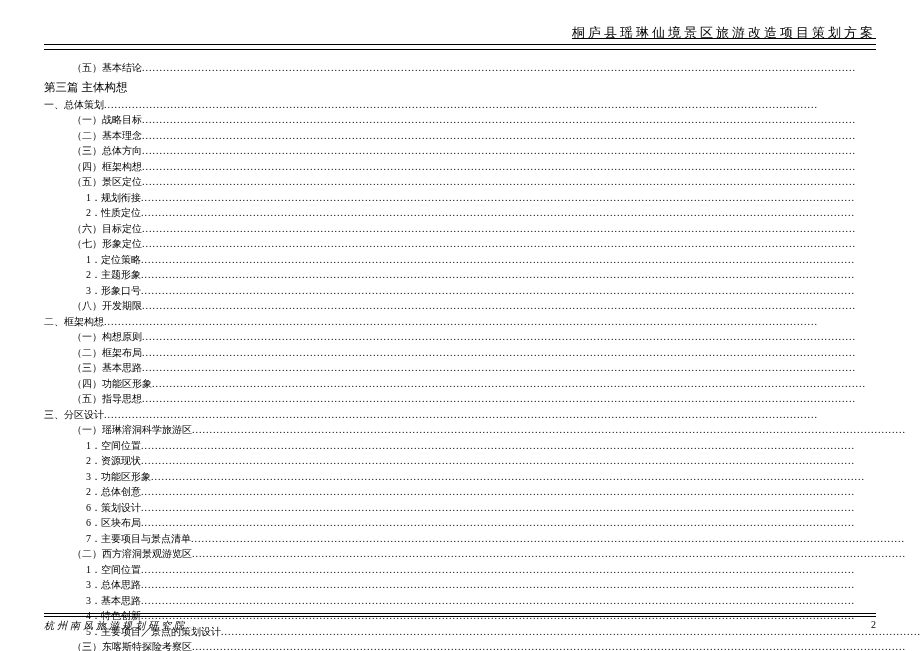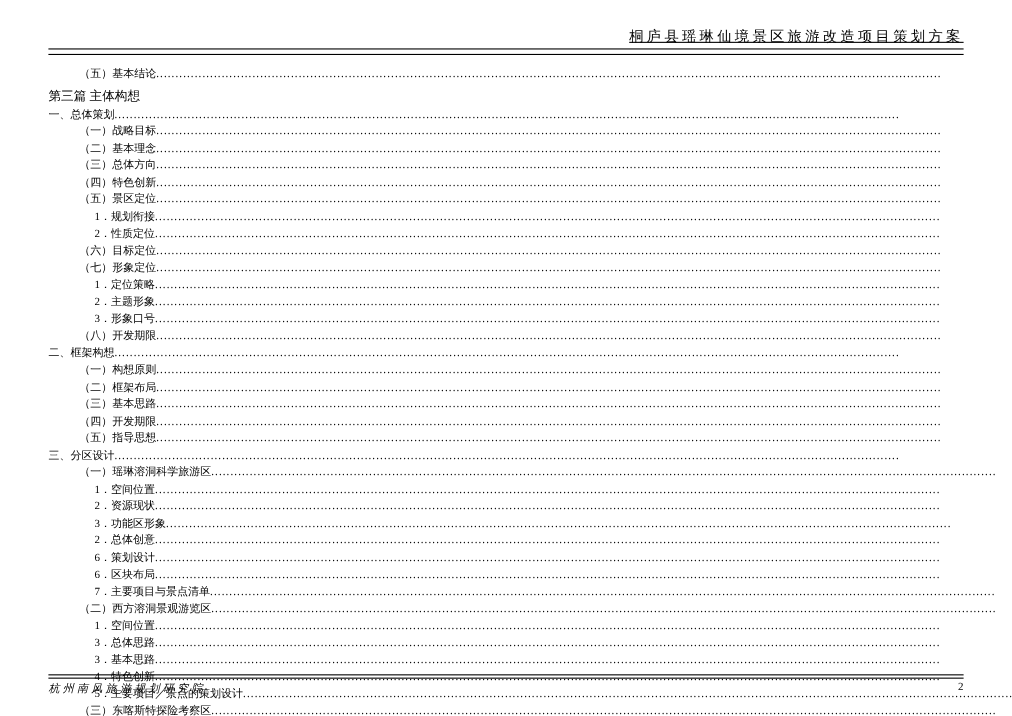--- a/index.html
+++ b/index.html
@@ -49,21 +49,21 @@
         </div>
         <div class="toc-row ind2">
           <span class="toc-label">（二）基本理念</span>
           <span class="toc-dots"></span>
         </div>
         <div class="toc-row ind2">
           <span class="toc-label">（三）总体方向</span>
           <span class="toc-dots"></span>
         </div>
         <div class="toc-row ind2">
-          <span class="toc-label">（四）特色创新</span>
+          <span class="toc-label">（四）框架构想</span>
           <span class="toc-dots"></span>
         </div>
         <div class="toc-row ind2">
           <span class="toc-label">（五）景区定位</span>
           <span class="toc-dots"></span>
         </div>
         <div class="toc-row ind3">
           <span class="toc-label">1．规划衔接</span>
           <span class="toc-dots"></span>
         </div>
@@ -105,21 +105,21 @@
         </div>
         <div class="toc-row ind2">
           <span class="toc-label">（二）框架布局</span>
           <span class="toc-dots"></span>
         </div>
         <div class="toc-row ind2">
           <span class="toc-label">（三）基本思路</span>
           <span class="toc-dots"></span>
         </div>
         <div class="toc-row ind2">
-          <span class="toc-label">（四）开发期限</span>
+          <span class="toc-label">（四）功能区形象</span>
           <span class="toc-dots"></span>
         </div>
         <div class="toc-row ind2">
           <span class="toc-label">（五）指导思想</span>
           <span class="toc-dots"></span>
         </div>
         <div class="toc-row ind0">
           <span class="toc-label">三、分区设计</span>
           <span class="toc-dots"></span>
         </div>

